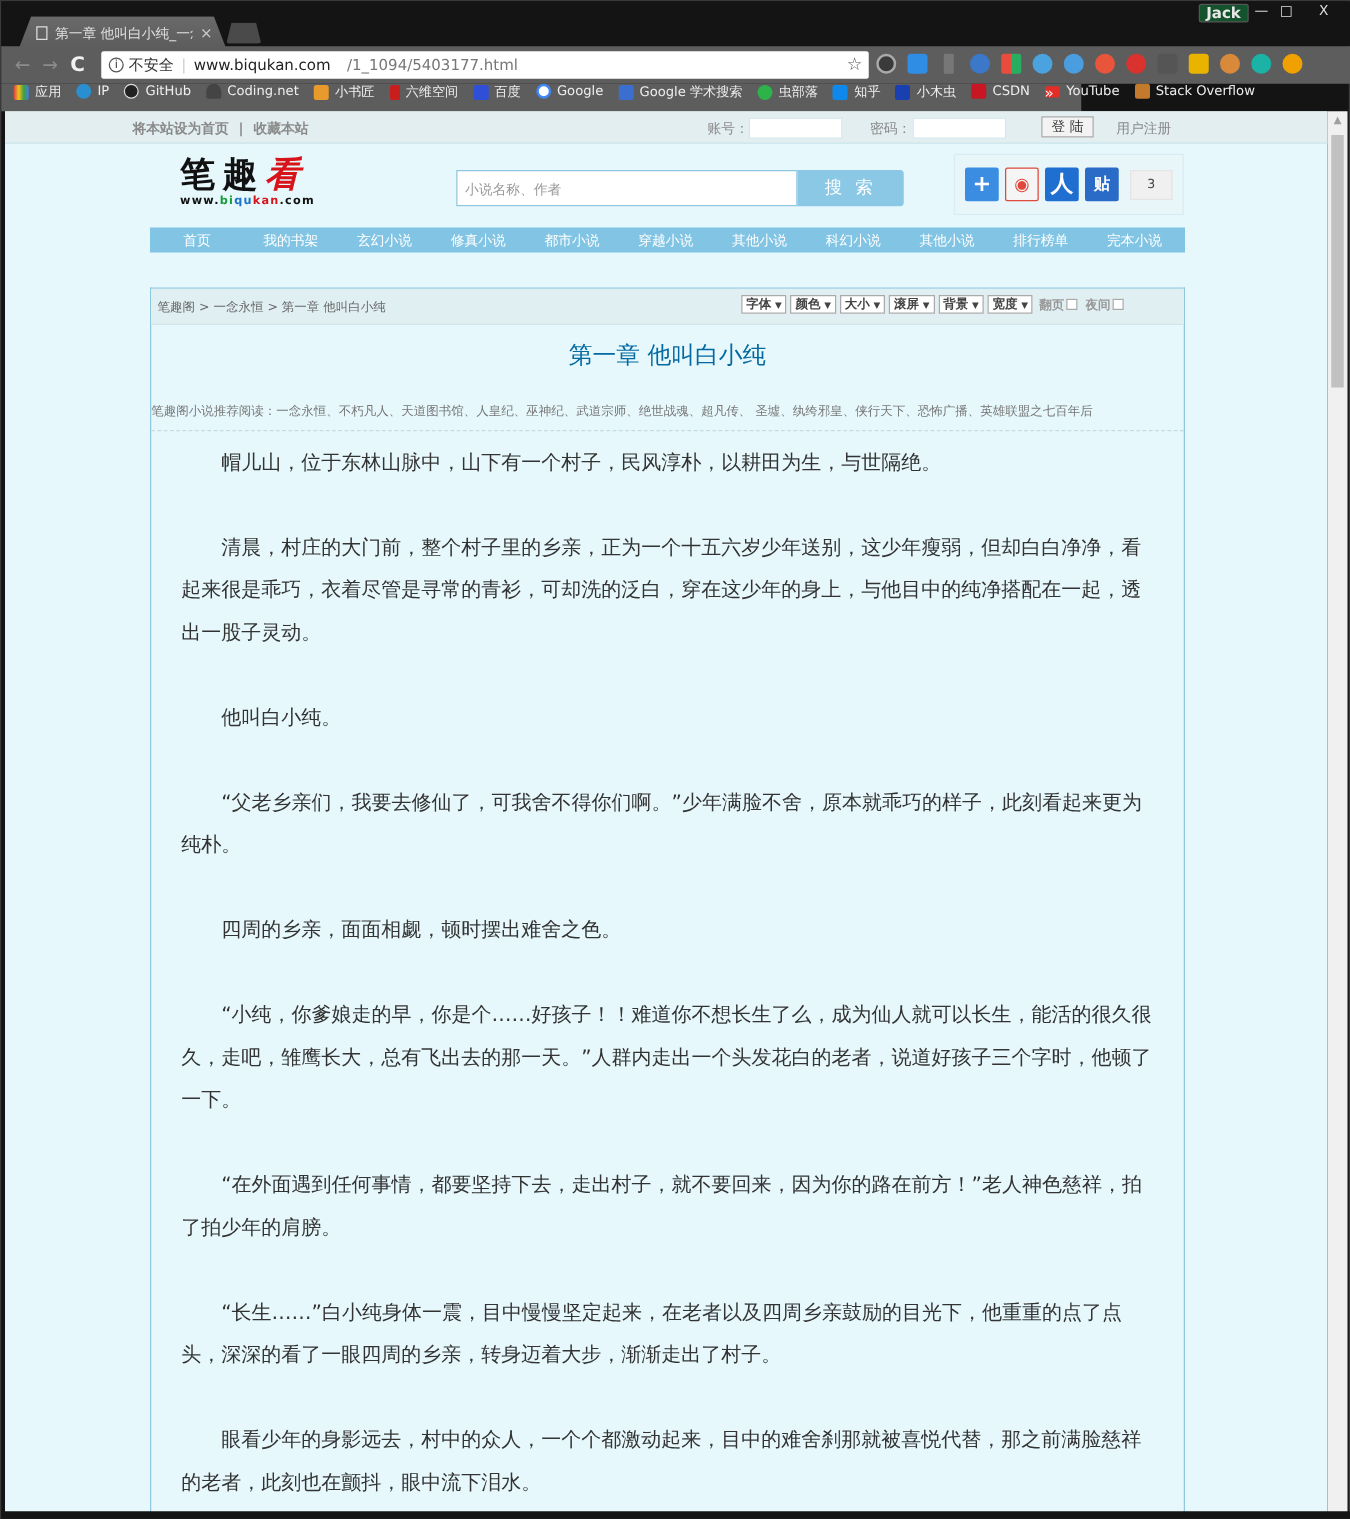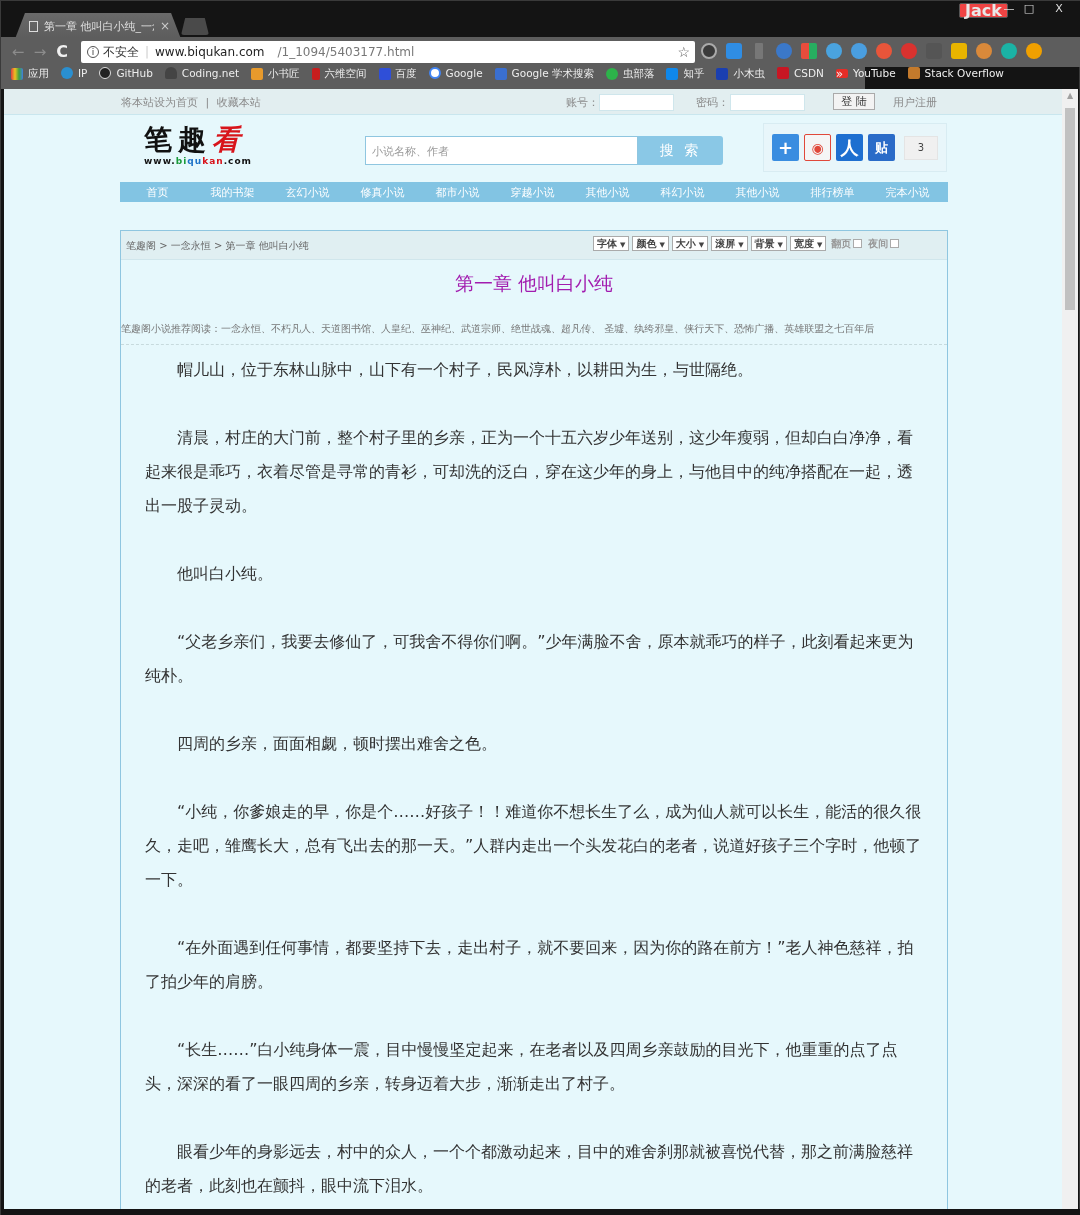--- a/index.html
+++ b/index.html
@@ -9,21 +9,21 @@
   
   .window { position: absolute; left: 0; top: 0; width: 1080px; height: 1215px; background: #141414; border: 1px solid #3a3a3a; }
 
   
   .titlebar { position: absolute; left: 0; top: 0; width: 1080px; height: 36px; background: #141414; }
   .tab { position: absolute; left: 14px; top: 12px; width: 166px; height: 26px; background: linear-gradient(#6a6a6a, #5c5c5c); border-radius: 4px 4px 0 0; clip-path: polygon(6% 0, 94% 0, 100% 100%, 0 100%); display: flex; align-items: center; padding-left: 14px; }
   .tab .page-icon { width: 9px; height: 11px; border: 1px solid #ddd; background: transparent; margin-right: 6px; position: relative; }
   .tab .tab-title { color: #e0e0e0; font-size: 11px; white-space: nowrap; overflow: hidden; width: 110px; }
   .tab .tab-close { color: #ccc; font-size: 12px; margin-left: 6px; }
   .newtab { position: absolute; left: 180px; top: 17px; width: 28px; height: 17px; background: #4a4a4a; clip-path: polygon(15% 0, 85% 0, 100% 100%, 0 100%); border-radius: 3px; }
-  .user-badge { position: absolute; left: 958px; top: 2px; height: 15px; padding: 0 5px; border: 1px solid #555; border-radius: 2px; color: #e8e8e8; font-size: 16px; font-weight: bold; line-height: 13px; background: #ef4444; }
+  .user-badge { position: absolute; left: 958px; top: 2px; height: 15px; padding: 0 5px; border: 1px solid #555; border-radius: 2px; color: #e8e8e8; font-size: 12px; font-weight: bold; line-height: 13px; background: #14532d; }
   .winctl { position: absolute; top: 0; height: 16px; color: #ddd; font-size: 11px; text-align: center; line-height: 15px; }
   .winctl.min { left: 998px; width: 20px; }
   .winctl.max { left: 1018px; width: 20px; }
   .winctl.close { left: 1040px; width: 36px; }
 
   
   .toolbar { position: absolute; left: 0; top: 36px; width: 1080px; height: 30px; background: #5d5d5d; display: flex; align-items: center; }
   .nav-btn { width: 22px; height: 22px; color: #8c8c8c; font-size: 15px; text-align: center; line-height: 22px; }
   .nav-btn.reload { color: #f0f0f0; font-weight: bold; font-size: 16px; }
   .omnibox { position: absolute; left: 80px; top: 4px; width: 614px; height: 22px; background: #fff; border-radius: 2px; display: flex; align-items: center; font-size: 12px; }
@@ -43,21 +43,21 @@
   .bm-more { position: absolute; right: 22px; color: #eee; font-size: 12px; }
 
   
   .viewport { position: absolute; left: 3px; top: 88px; width: 1058px; height: 1124px; background: #e6f8fc; overflow: hidden; }
   .scrollbar { position: absolute; left: 1061px; top: 88px; width: 16px; height: 1124px; background: #f0f0f0; }
   .scrollbar .arrow { position: absolute; left: 0; top: 0; width: 16px; height: 14px; color: #a0a0a0; font-size: 8px; text-align: center; line-height: 14px; }
   .scrollbar .thumb { position: absolute; left: 3px; top: 19px; width: 10px; height: 202px; background: #c1c1c1; }
 
   
   .topstrip { position: absolute; left: 0; top: 0; width: 1058px; height: 26px; background: #e2eef0; border-bottom: 1px solid #c9e6ee; font-size: 11px; color: #8a8a8a; }
-  .topstrip .links { position: absolute; left: 115px; top: 6px; }
+  .topstrip .links { position: absolute; left: 100px; top: 6px; font-weight: bold; }
   .topstrip .links span { margin: 0 2px; }
   .login-label { position: absolute; top: 6px; color: #8a8a8a; }
   .login-input { position: absolute; top: 5px; width: 75px; height: 17px; background: #fff; border: 1px solid #cfe6ec; }
   .login-btn { position: absolute; left: 829px; top: 4px; width: 42px; height: 17px; background: #f3f3f3; border: 1px solid #aaa; font-size: 11px; color: #333; text-align: center; line-height: 15px; }
   .register-link { position: absolute; left: 889px; top: 6px; color: #8a8a8a; }
 
   
   .logo { position: absolute; left: 140px; top: 35px; width: 120px; height: 48px; }
   .logo .logo-cn { font-family: "DejaVu Serif", serif; font-size: 28px; font-weight: bold; color: #111; letter-spacing: 6px; line-height: 32px; }
   .logo .logo-cn .red { color: #d8141b; font-style: italic; }
@@ -79,21 +79,21 @@
   
   .reader { position: absolute; left: 116px; top: 141px; width: 828px; height: 1000px; border: 1px solid #8fc6e0; border-bottom: none; background: #e6f8fc; }
   .reader-bar { position: absolute; left: 0; top: 0; width: 826px; height: 29px; background: #e0eff2; border-bottom: 1px solid #d0e6ec; }
   .breadcrumb { position: absolute; left: 5px; top: 8px; font-size: 10px; color: #666; }
   .reader-tools { position: absolute; left: 472px; top: 5px; display: flex; align-items: center; font-size: 10px; color: #444; font-weight: bold; }
   .tool-select { height: 15px; padding: 0 3px; border: 1px solid #aaa; background: #fff; margin-right: 3px; line-height: 13px; white-space: nowrap; }
   .tool-select .arrow { font-size: 7px; margin-left: 3px; }
   .tool-check-label { color: #999; margin-left: 2px; }
   .tool-check { width: 9px; height: 9px; border: 1px solid #aaa; background: #fff; margin-left: 2px; margin-right: 4px; display: inline-block; }
 
-  .chapter-title { position: absolute; left: 0; top: 40px; width: 826px; text-align: center; font-size: 19px; color: #a21caf; }
+  .chapter-title { position: absolute; left: 0; top: 40px; width: 826px; text-align: center; font-size: 19px; color: #0369a1; }
   .recommend { position: absolute; left: 0; top: 91px; width: 826px; text-align: left; font-size: 10px; color: #777; white-space: nowrap; }
   .dashed { position: absolute; left: 0; top: 113px; width: 826px; border-top: 1px dashed #c7dadd; }
 
   .content { position: absolute; left: 24px; top: 122px; width: 780px; font-size: 16px; color: #333; line-height: 34px; }
   .content p { text-indent: 2em; margin-bottom: 34px; }
 
   .bottom-border { position: absolute; left: 0; top: 1208px; width: 1080px; height: 7px; background: #141414; }
 </style>
 </head>
 <body>

